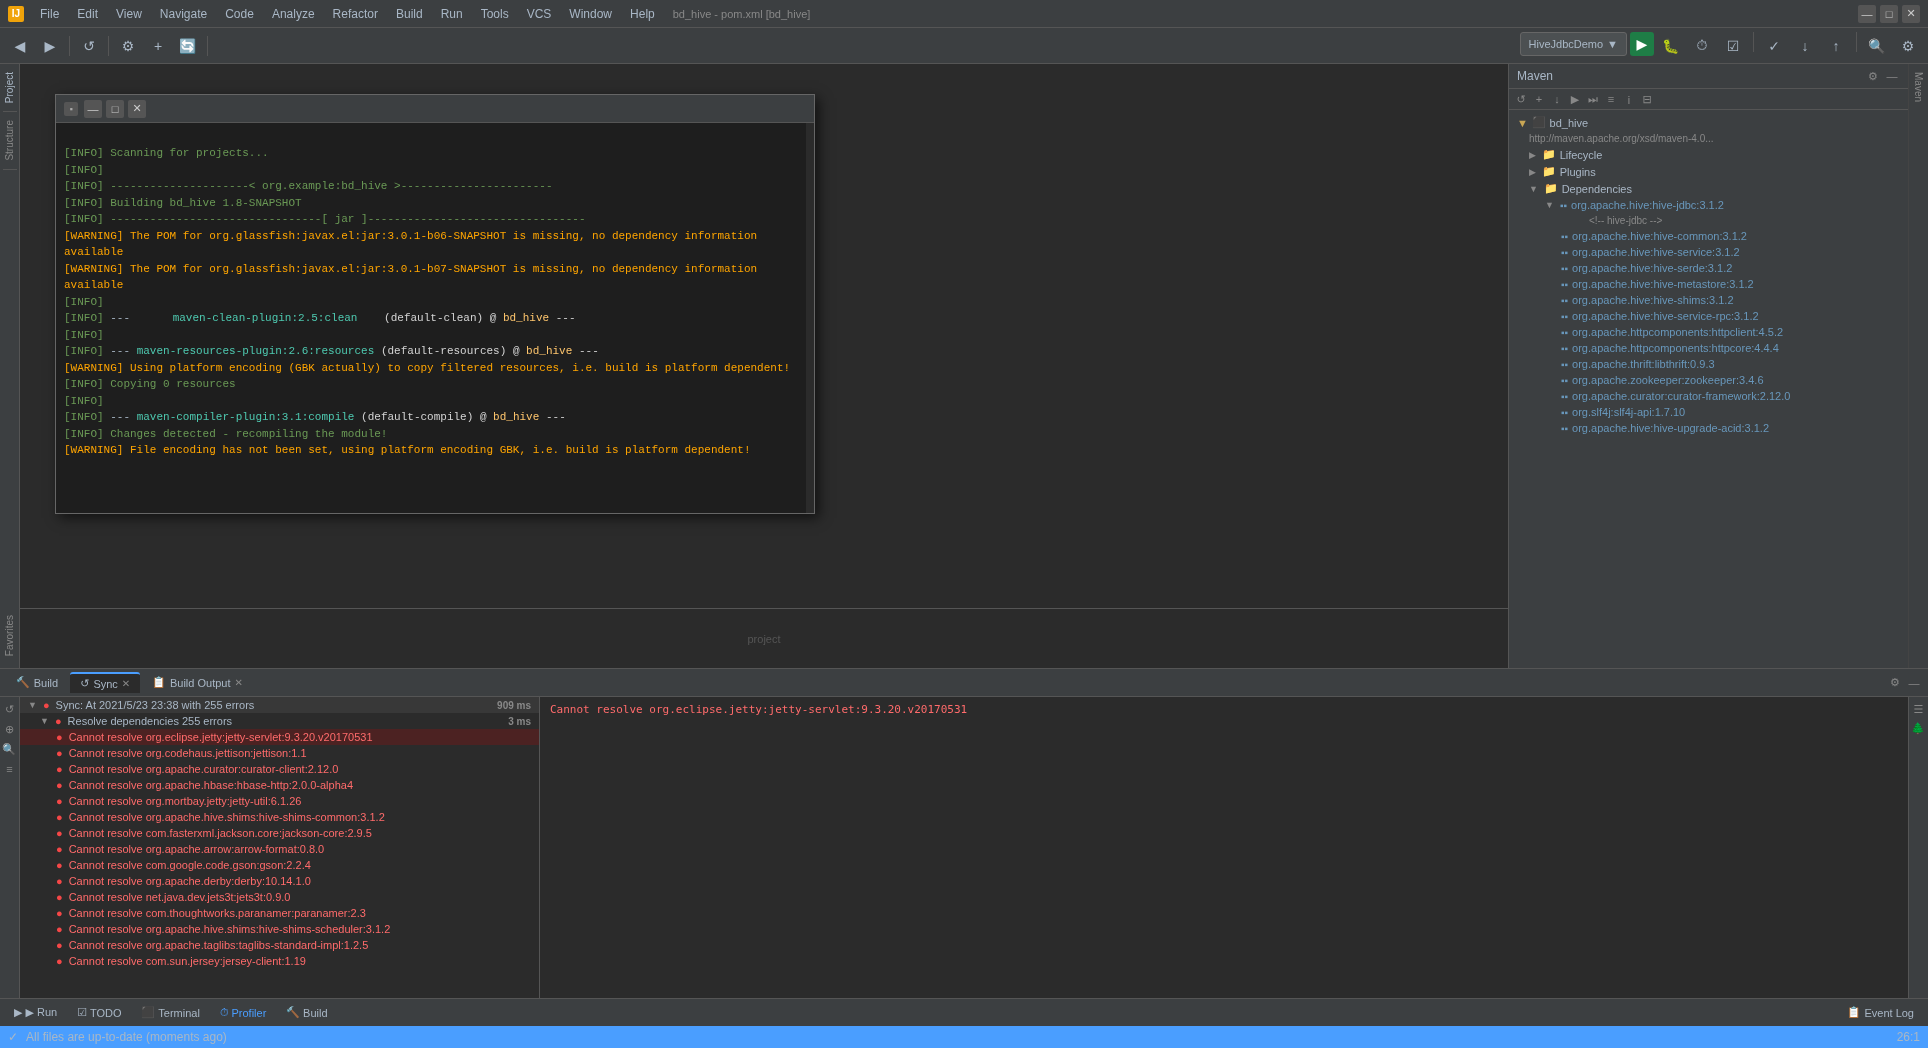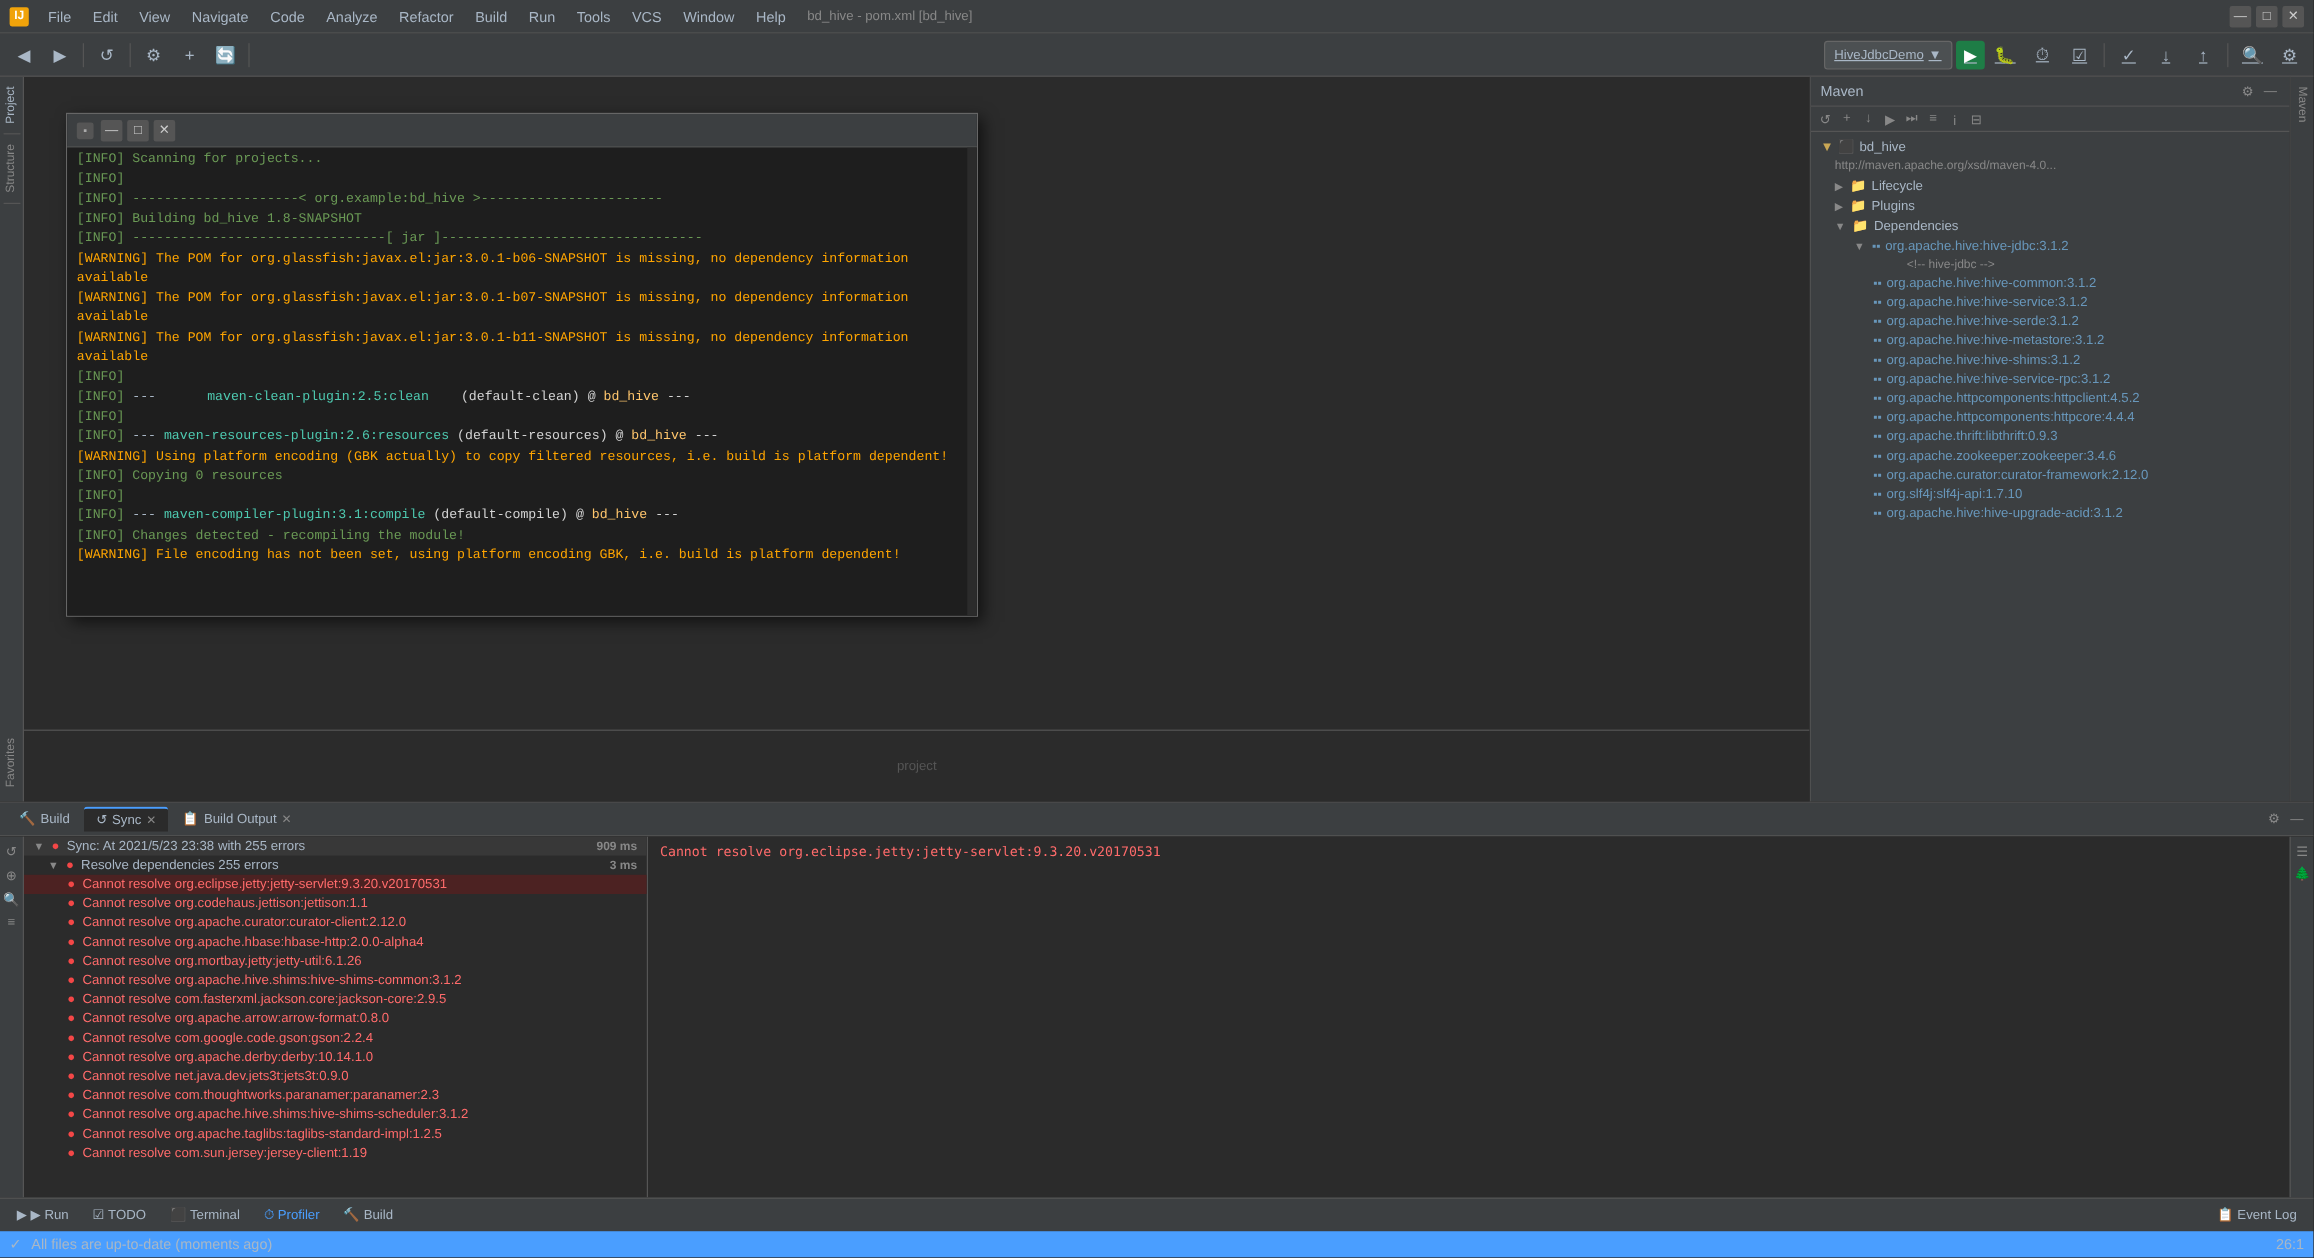--- a/index.html
+++ b/index.html
@@ -95,21 +95,21 @@
       border-radius: 3px;
       padding: 2px 8px;
       color: #a9b7c6;
       font-size: 11px;
       height: 24px;
       display: flex;
       align-items: center;
       gap: 4px;
       cursor: pointer;
     }
-    .toolbar-right { margin-left: auto; display: flex; align-items: center; gap: 3px; text-decoration: underline; }
+    .toolbar-right { margin-left: auto; display: flex; gap: 3px; }
 
     
     .main-content {
       display: flex;
       flex: 1;
       overflow: hidden;
     }
 
     
     .editor-area {
@@ -220,21 +220,21 @@
       color: #ccc;
       font-size: 11px;
       cursor: pointer;
       display: flex;
       align-items: center;
       justify-content: center;
     }
     .terminal-body {
       flex: 1;
       overflow-y: auto;
-      padding: 2px 8px;
+      padding: 22px 8px;
       font-family: 'Consolas', 'Courier New', monospace;
       font-size: 11px;
       line-height: 1.5;
       background: #1e1e1e;
     }
     .term-line { display: block; white-space: pre-wrap; }
     .term-info { color: #6a9955; }
     .term-warn { color: #ffa500; }
     .term-scrollbar {
       position: absolute;
@@ -486,21 +486,20 @@
           </div>
         </div>
         <div class="terminal-body">
           <span class="term-line term-info">[INFO] Scanning for projects...</span>
           <span class="term-line term-info">[INFO]</span>
           <span class="term-line term-info">[INFO] ---------------------&lt; org.example:bd_hive &gt;-----------------------</span>
           <span class="term-line term-info">[INFO] Building bd_hive 1.8-SNAPSHOT</span>
           <span class="term-line term-info">[INFO] --------------------------------[ jar ]---------------------------------</span>
           <span class="term-line term-warn">[WARNING] The POM for org.glassfish:javax.el:jar:3.0.1-b06-SNAPSHOT is missing, no dependency information available</span>
           <span class="term-line term-warn">[WARNING] The POM for org.glassfish:javax.el:jar:3.0.1-b07-SNAPSHOT is missing, no dependency information available</span>
-          <span class="term-line term-warn">[WARNING] The POM for org.glassfish:javax.el:jar:3.0.1-b11-SNAPSHOT is missing, no dependency information available</span>
           <span class="term-line term-info">[INFO]</span>
           <span class="term-line"><span style="color:#6a9955;">[INFO]</span> --- <span style="color:#4ec9b0;margin-left:36px;">maven-clean-plugin:2.5:clean</span> <span style="color:#d4d4d4;margin-left:20px;">(default-clean) @</span> <span style="color:#ffc66d;">bd_hive</span> <span style="color:#d4d4d4;">---</span></span>
           <span class="term-line term-info">[INFO]</span>
           <span class="term-line"><span style="color:#6a9955;">[INFO]</span> --- <span style="color:#4ec9b0;">maven-resources-plugin:2.6:resources</span> <span style="color:#d4d4d4;font-family:Liberation Mono, monospace;">(default-resources) @</span> <span style="color:#ffc66d;">bd_hive</span> <span style="color:#d4d4d4;">---</span></span>
           <span class="term-line term-warn">[WARNING] Using platform encoding (GBK actually) to copy filtered resources, i.e. build is platform dependent!</span>
           <span class="term-line term-info">[INFO] Copying 0 resources</span>
           <span class="term-line term-info">[INFO]</span>
           <span class="term-line"><span style="color:#6a9955;">[INFO]</span> --- <span style="color:#4ec9b0;">maven-compiler-plugin:3.1:compile</span> <span style="color:#d4d4d4;">(default-compile) @</span> <span style="color:#ffc66d;">bd_hive</span> <span style="color:#d4d4d4;">---</span></span>
           <span class="term-line term-info">[INFO] Changes detected - recompiling the module!</span>
           <span class="term-line term-warn">[WARNING] File encoding has not been set, using platform encoding GBK, i.e. build is platform dependent!</span>

